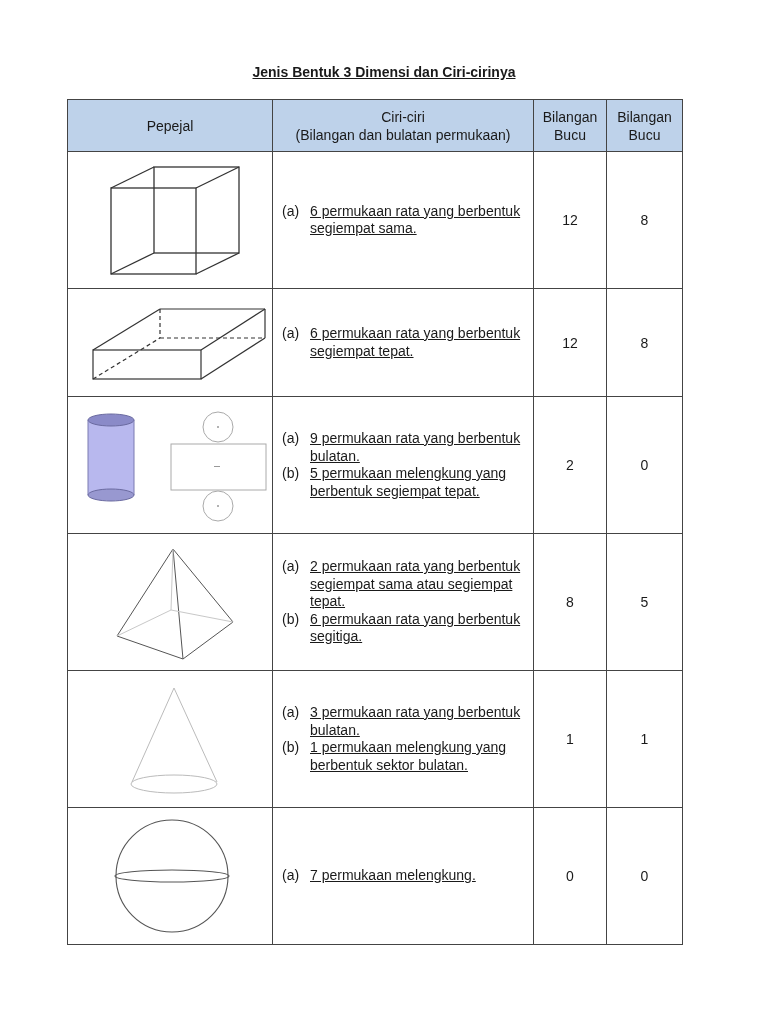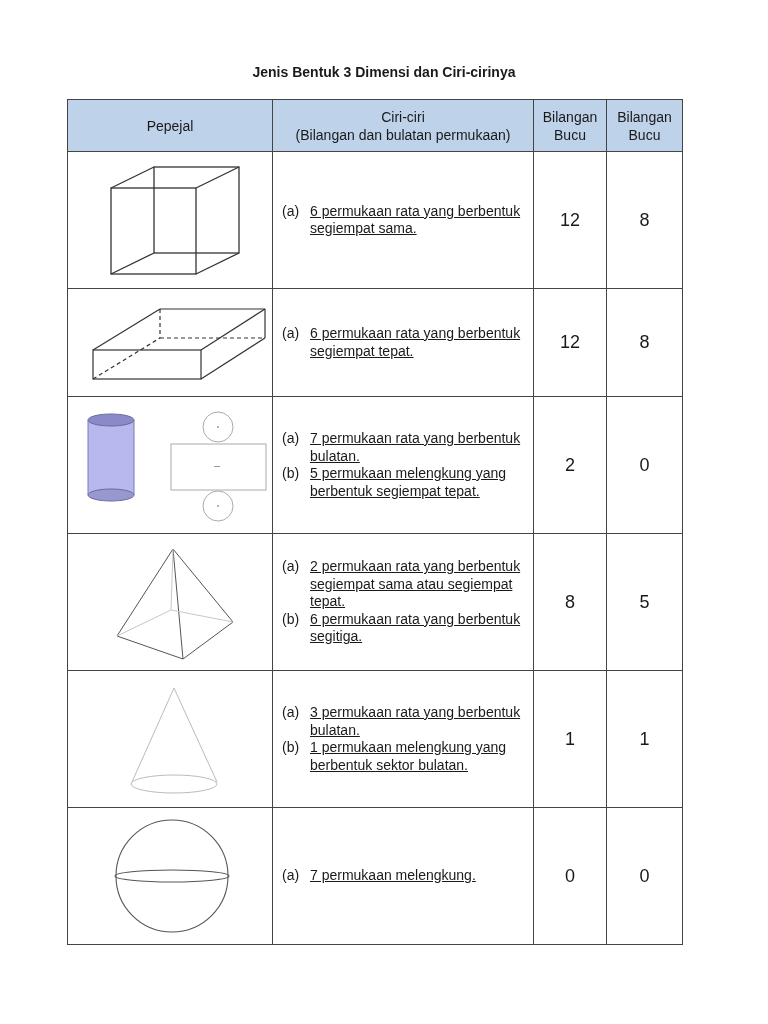--- a/index.html
+++ b/index.html
@@ -1,26 +1,26 @@
 <!DOCTYPE html>
 <html><head>
   <meta charset="utf-8">
   <style>
     html, body { margin: 0; padding: 0; background: #ffffff; }
     body { width: 768px; height: 1024px; position: relative; overflow: hidden;
       font-family: "Liberation Sans", sans-serif; color: #1a1a1a; }
     .title { position: absolute; top: 64px; left: 0; width: 768px; text-align: center;
-      font-size: 14px; font-weight: bold; letter-spacing: 0; }
+      font-size: 14px; font-weight: bold; letter-spacing: 0; text-decoration: underline; }
     table.main { position: absolute; left: 67px; top: 99px; border-collapse: collapse;
       table-layout: fixed; width: 615px; border-radius: 26px; }
     table.main td, table.main th { border: 1px solid #444; padding: 0; vertical-align: middle; }
     table.main th { background: #bed2ea; font-weight: normal; font-size: 14px; text-align: center;
       line-height: 18px; height: 51px; }
     col.c1 { width: 205px; } col.c2 { width: 261px; } col.c3 { width: 73px; } col.c4 { width: 76px; }
-    .num { text-align: center; font-size: 18px; }
+    .num { text-align: center; font-size: 14px; }
     .desc { font-size: 14px; line-height: 17.5px; padding-left: 9px !important; }
     .item { display: flex; }
     .item .lbl { width: 28px; flex: none; }
     .item .txt { flex: 1; text-decoration: underline; }
     .img-cell { text-align: center; position: relative; }
     .img-cell svg { display: block; margin: 0 auto; }
   </style>
 </head>
 <body>
 
@@ -119,21 +119,21 @@
           <g fill="#999">
             <circle cx="150" cy="29" r="1"></circle>
             <circle cx="150" cy="108" r="1"></circle>
             <rect x="146" y="68" width="6" height="1"></rect>
           </g>
         </svg>
       </td>
       <td class="desc">
         <div class="item">
           <span class="lbl">(a)</span>
-          <span class="txt">7 permukaan rata yang berbentuk bulatan.</span>
+          <span class="txt">9 permukaan rata yang berbentuk bulatan.</span>
         </div>
         <div class="item">
           <span class="lbl">(b)</span>
           <span class="txt">5 permukaan melengkung yang berbentuk segiempat tepat.</span>
         </div>
       </td>
       <td class="num">2</td>
       <td class="num">0</td>
     </tr>
 

